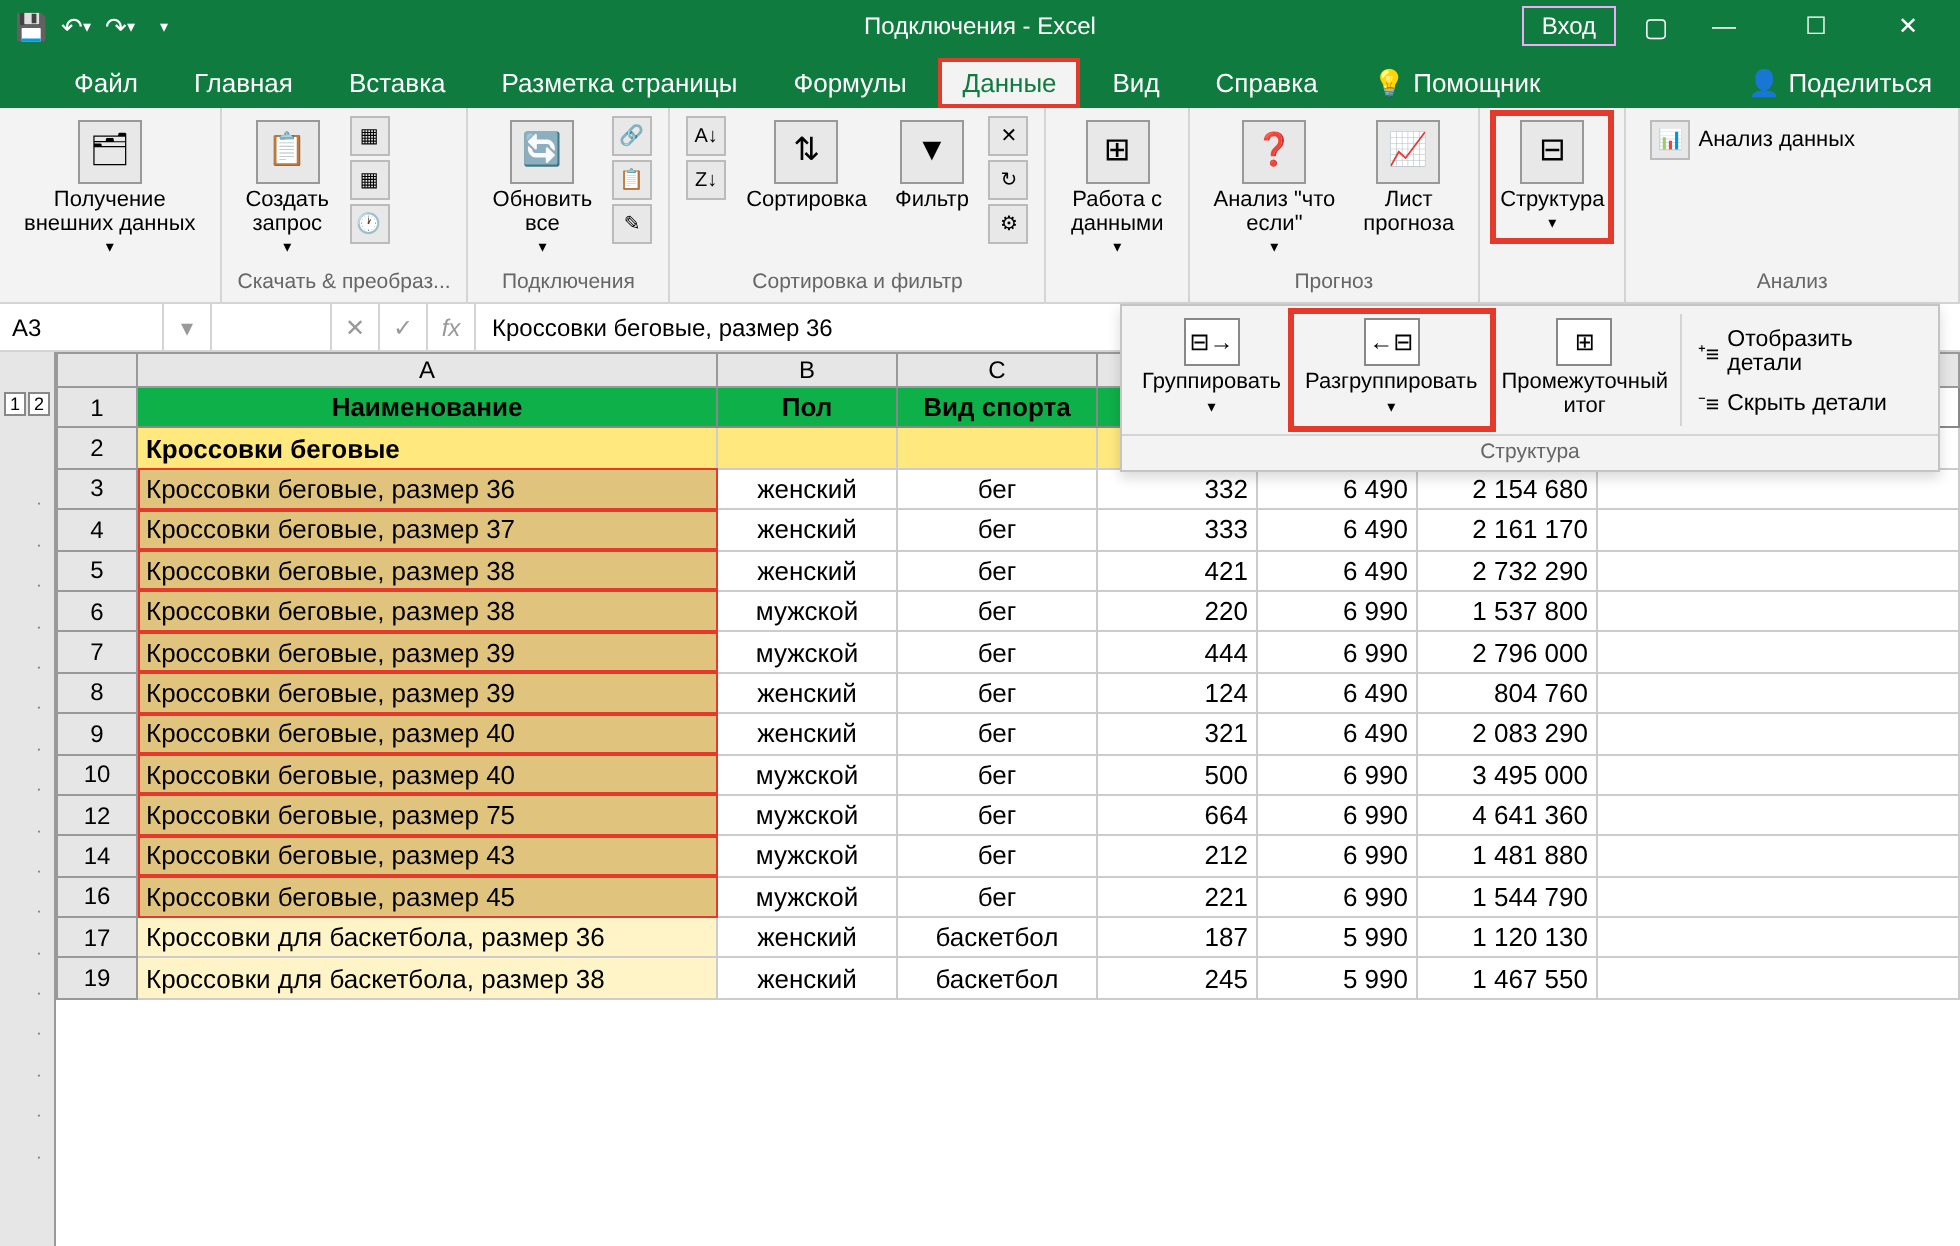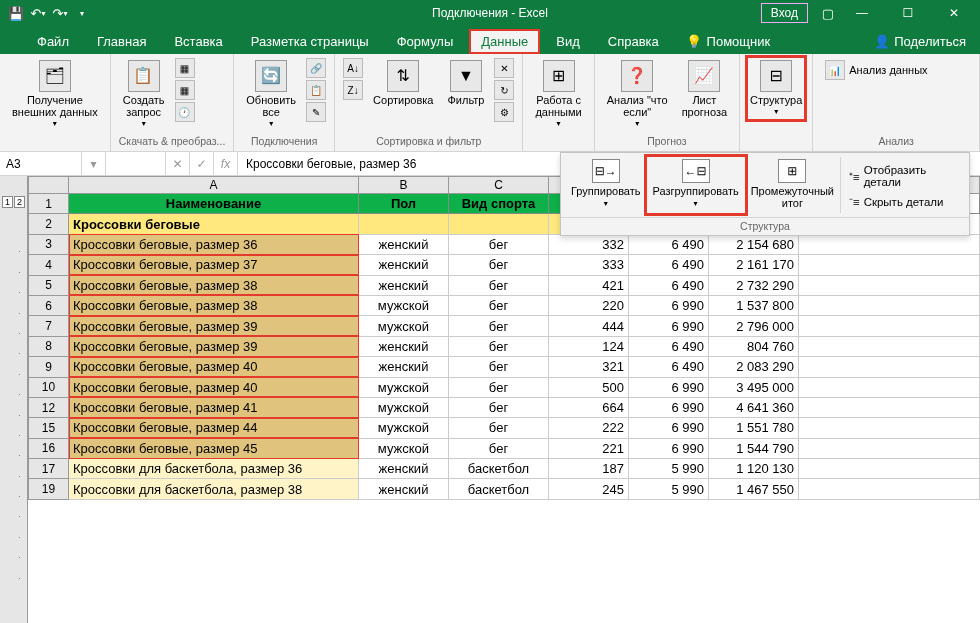--- a/index.html
+++ b/index.html
@@ -381,36 +381,36 @@
             <td class="cell nm">Кроссовки беговые, размер 40</td>
             <td class="cell" style="text-align:center">мужской</td>
             <td class="cell" style="text-align:center">бег</td>
             <td class="cell num">500</td>
             <td class="cell num">6 990</td>
             <td class="cell num">3 495 000</td>
             <td class="cell"></td>
           </tr>
           <tr class="data-row hl">
             <td class="rowhdr">12</td>
-            <td class="cell nm">Кроссовки беговые, размер 41</td>
+            <td class="cell nm">Кроссовки беговые, размер 75</td>
             <td class="cell" style="text-align:center">мужской</td>
             <td class="cell" style="text-align:center">бег</td>
             <td class="cell num">664</td>
             <td class="cell num">6 990</td>
             <td class="cell num">4 641 360</td>
             <td class="cell"></td>
           </tr>
           <tr class="data-row hl">
-            <td class="rowhdr">15</td>
-            <td class="cell nm">Кроссовки беговые, размер 44</td>
-            <td class="cell" style="text-align:center">мужской</td>
-            <td class="cell" style="text-align:center">бег</td>
-            <td class="cell num">222</td>
-            <td class="cell num">6 990</td>
-            <td class="cell num">1 551 780</td>
+            <td class="rowhdr">14</td>
+            <td class="cell nm">Кроссовки беговые, размер 43</td>
+            <td class="cell" style="text-align:center">мужской</td>
+            <td class="cell" style="text-align:center">бег</td>
+            <td class="cell num">212</td>
+            <td class="cell num">6 990</td>
+            <td class="cell num">1 481 880</td>
             <td class="cell"></td>
           </tr>
           <tr class="data-row hl">
             <td class="rowhdr">16</td>
             <td class="cell nm">Кроссовки беговые, размер 45</td>
             <td class="cell" style="text-align:center">мужской</td>
             <td class="cell" style="text-align:center">бег</td>
             <td class="cell num">221</td>
             <td class="cell num">6 990</td>
             <td class="cell num">1 544 790</td>

